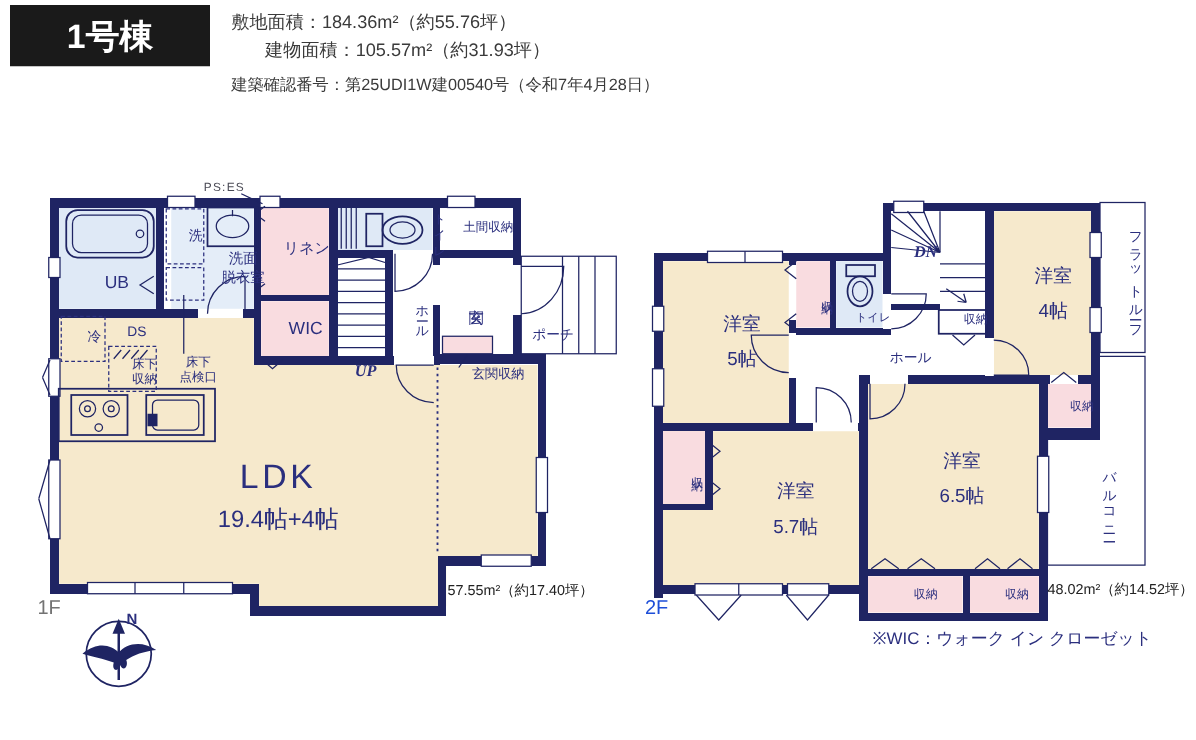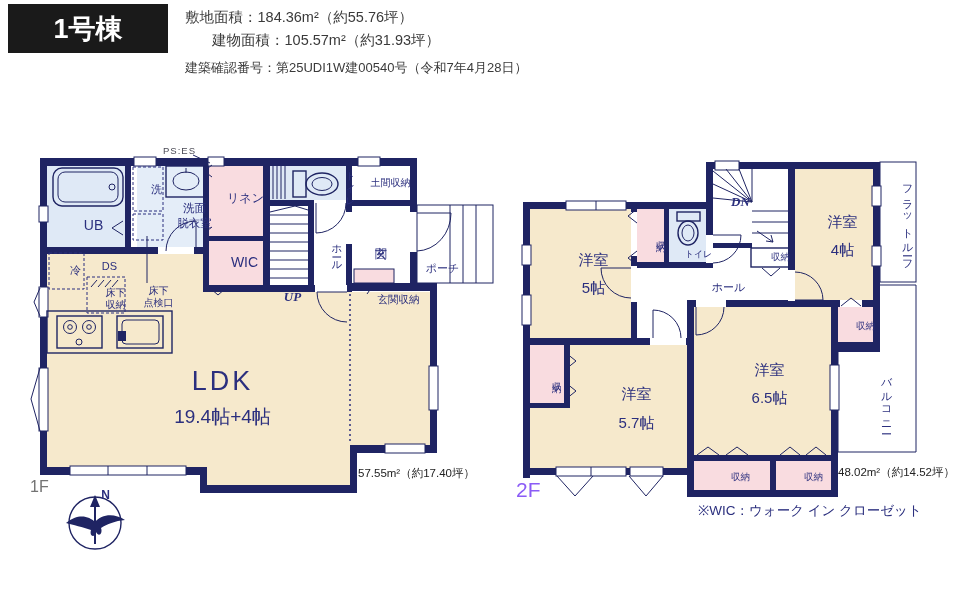--- a/index.html
+++ b/index.html
@@ -319,16 +319,16 @@
 <div class="lbl serifit" style="left:731px;top:202px;font-size:13px;">DN</div>
 <div class="lbl v" style="left:651px;top:235px;font-size:9.5px;">収納</div>
 <div class="lbl" style="left:771px;top:257px;font-size:9.5px;">収納</div>
 <div class="lbl" style="left:856px;top:326px;font-size:9.5px;">収納</div>
 <div class="lbl v" style="left:547px;top:376px;font-size:9.5px;">収納</div>
 <div class="lbl" style="left:731px;top:477px;font-size:9.5px;">収納</div>
 <div class="lbl" style="left:804px;top:477px;font-size:9.5px;">収納</div>
 <div class="lbl v" style="left:898px;top:222px;font-size:11px;">フラットルーフ</div>
 <div class="lbl v" style="left:877px;top:400px;font-size:11px;">バルコニー</div>
 <div class="lla" style="left:838px;top:466px;font-size:11.5px;color:#222;">48.02m²（約14.52坪）</div>
-<div class="lla" style="left:516px;top:478px;font-size:21px;color:#8b5cf6;">2F</div>
+<div class="lla" style="left:516px;top:478px;font-size:16px;color:#1d4ed8;">2F</div>
 <div class="lla" style="left:698px;top:503px;font-size:13.5px;">※WIC：ウォーク イン クローゼット</div>
 
 </div>
 
 </body></html>

